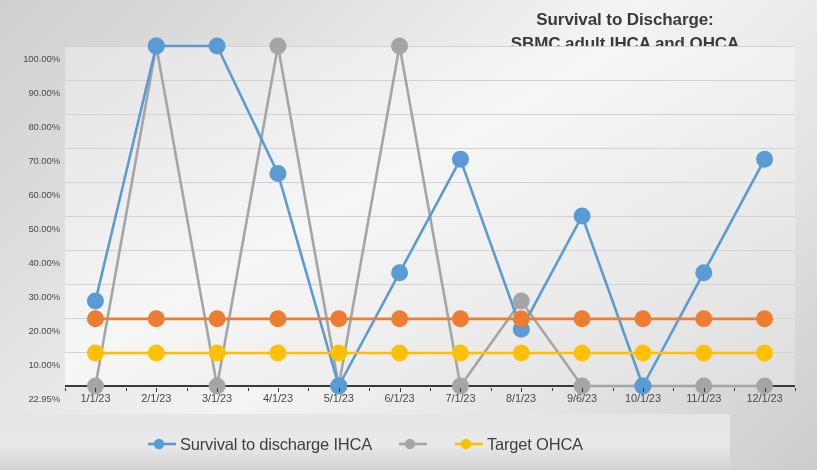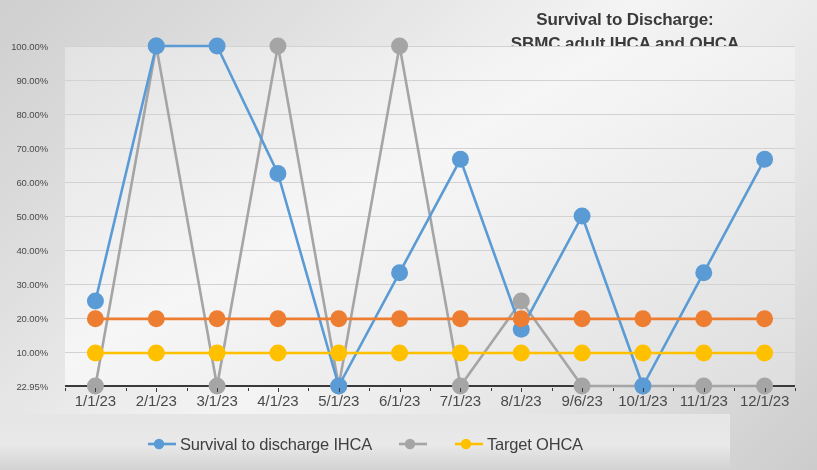--- a/index.html
+++ b/index.html
@@ -21,32 +21,32 @@
     position:absolute;left:0;top:0;width:100%;height:100%;
     background:linear-gradient(150deg,#e2e2e2 0%,#ebebeb 18%,#f6f6f6 42%,#ececec 68%,#dedede 100%);
   }
   .gridline{
     position:absolute;left:0;width:100%;height:1px;background:#d2d2d2;
   }
   .axis-line{
     position:absolute;left:0;width:100%;height:2px;background:#3a3a3a;bottom:-1px;
   }
   .y-label{
-    position:absolute;right:12px;transform:translateY(-50%);
-    font-size:9.5px;color:#4a4a4a;white-space:nowrap;letter-spacing:-0.1px;
+    position:absolute;right:0;transform:translateY(-50%);
+    font-size:9.5px;color:#4a4a4a;white-space:nowrap;letter-spacing:-0.1px;margin-top:12px;
   }
   #y-axis-labels{
     position:absolute;left:0;top:46px;width:60px;height:340px;
   }
   #x-axis-labels{
     position:absolute;left:65px;top:388px;width:730px;height:22px;
   }
   .x-label{
     position:absolute;transform:translateX(-50%);
-    font-size:15px;color:#4a4a4a;white-space:nowrap;top:4px;letter-spacing:-0.1px;
+    font-size:11px;color:#4a4a4a;white-space:nowrap;top:4px;letter-spacing:-0.1px;
   }
   .tick{
     position:absolute;width:1px;height:4px;background:#3a3a3a;top:0;
   }
   #title-block{
     position:absolute;right:12px;top:8px;width:360px;
     text-align:center;font-size:17px;font-weight:bold;color:#3a3a3a;
     line-height:1.42;letter-spacing:-0.1px;
   }
   #legend{

